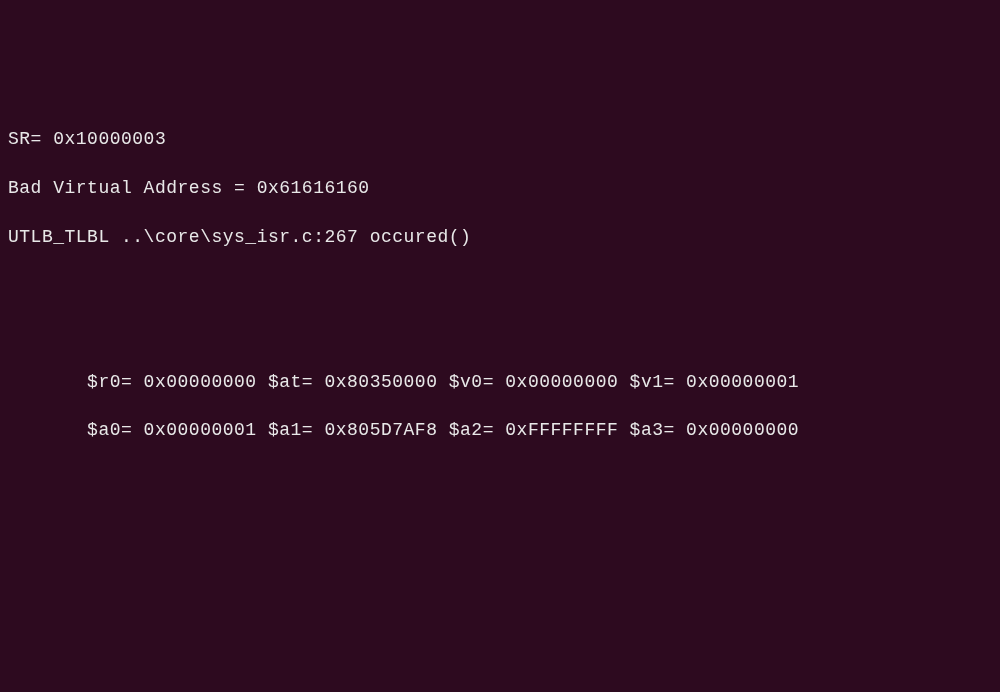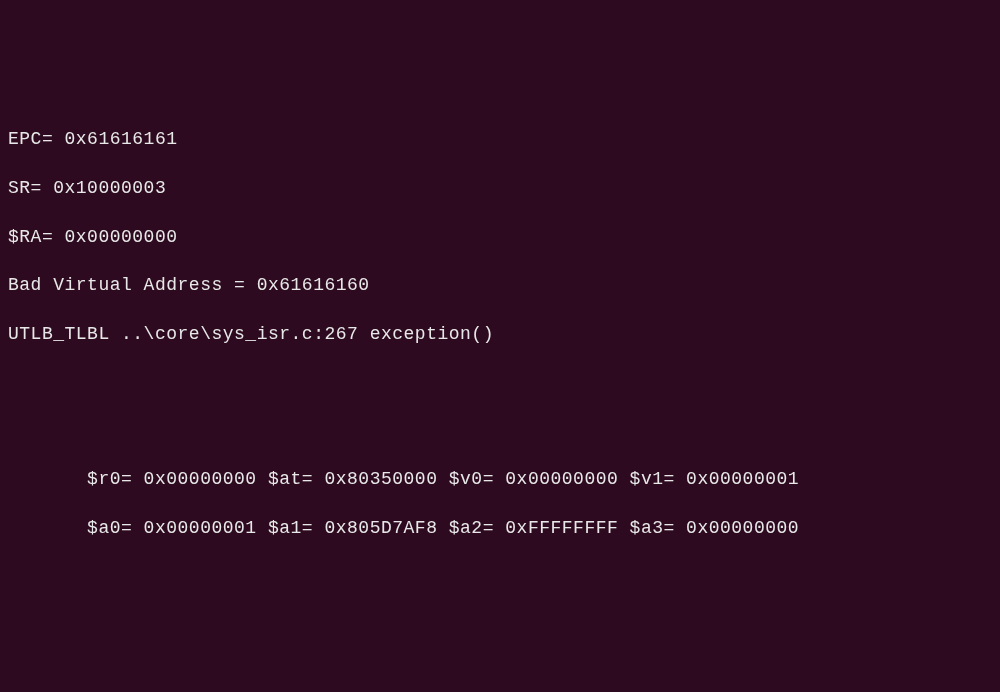--- a/index.html
+++ b/index.html
@@ -26,25 +26,23 @@
     .blank-line {
       height: 24px;
     }
   </style>
 </head>
 <body>
 
 
 
 <div>
-<span class="terminal-line">EPC= 0x61616161</span>
 <span class="terminal-line">SR= 0x10000003</span>
-<span class="terminal-line">$RA= 0x00000000</span>
 <span class="terminal-line">Bad Virtual Address = 0x61616160</span>
-<span class="terminal-line">UTLB_TLBL ..\core\sys_isr.c:267 exception()</span>
+<span class="terminal-line">UTLB_TLBL ..\core\sys_isr.c:267 occured()</span>
 <div class="blank-line"></div>
 <div class="blank-line"></div>
 <span class="terminal-line">       $r0= 0x00000000 $at= 0x80350000 $v0= 0x00000000 $v1= 0x00000001</span>
 <span class="terminal-line">       $a0= 0x00000001 $a1= 0x805D7AF8 $a2= 0xFFFFFFFF $a3= 0x00000000</span>
 
 
 
 
 
 

